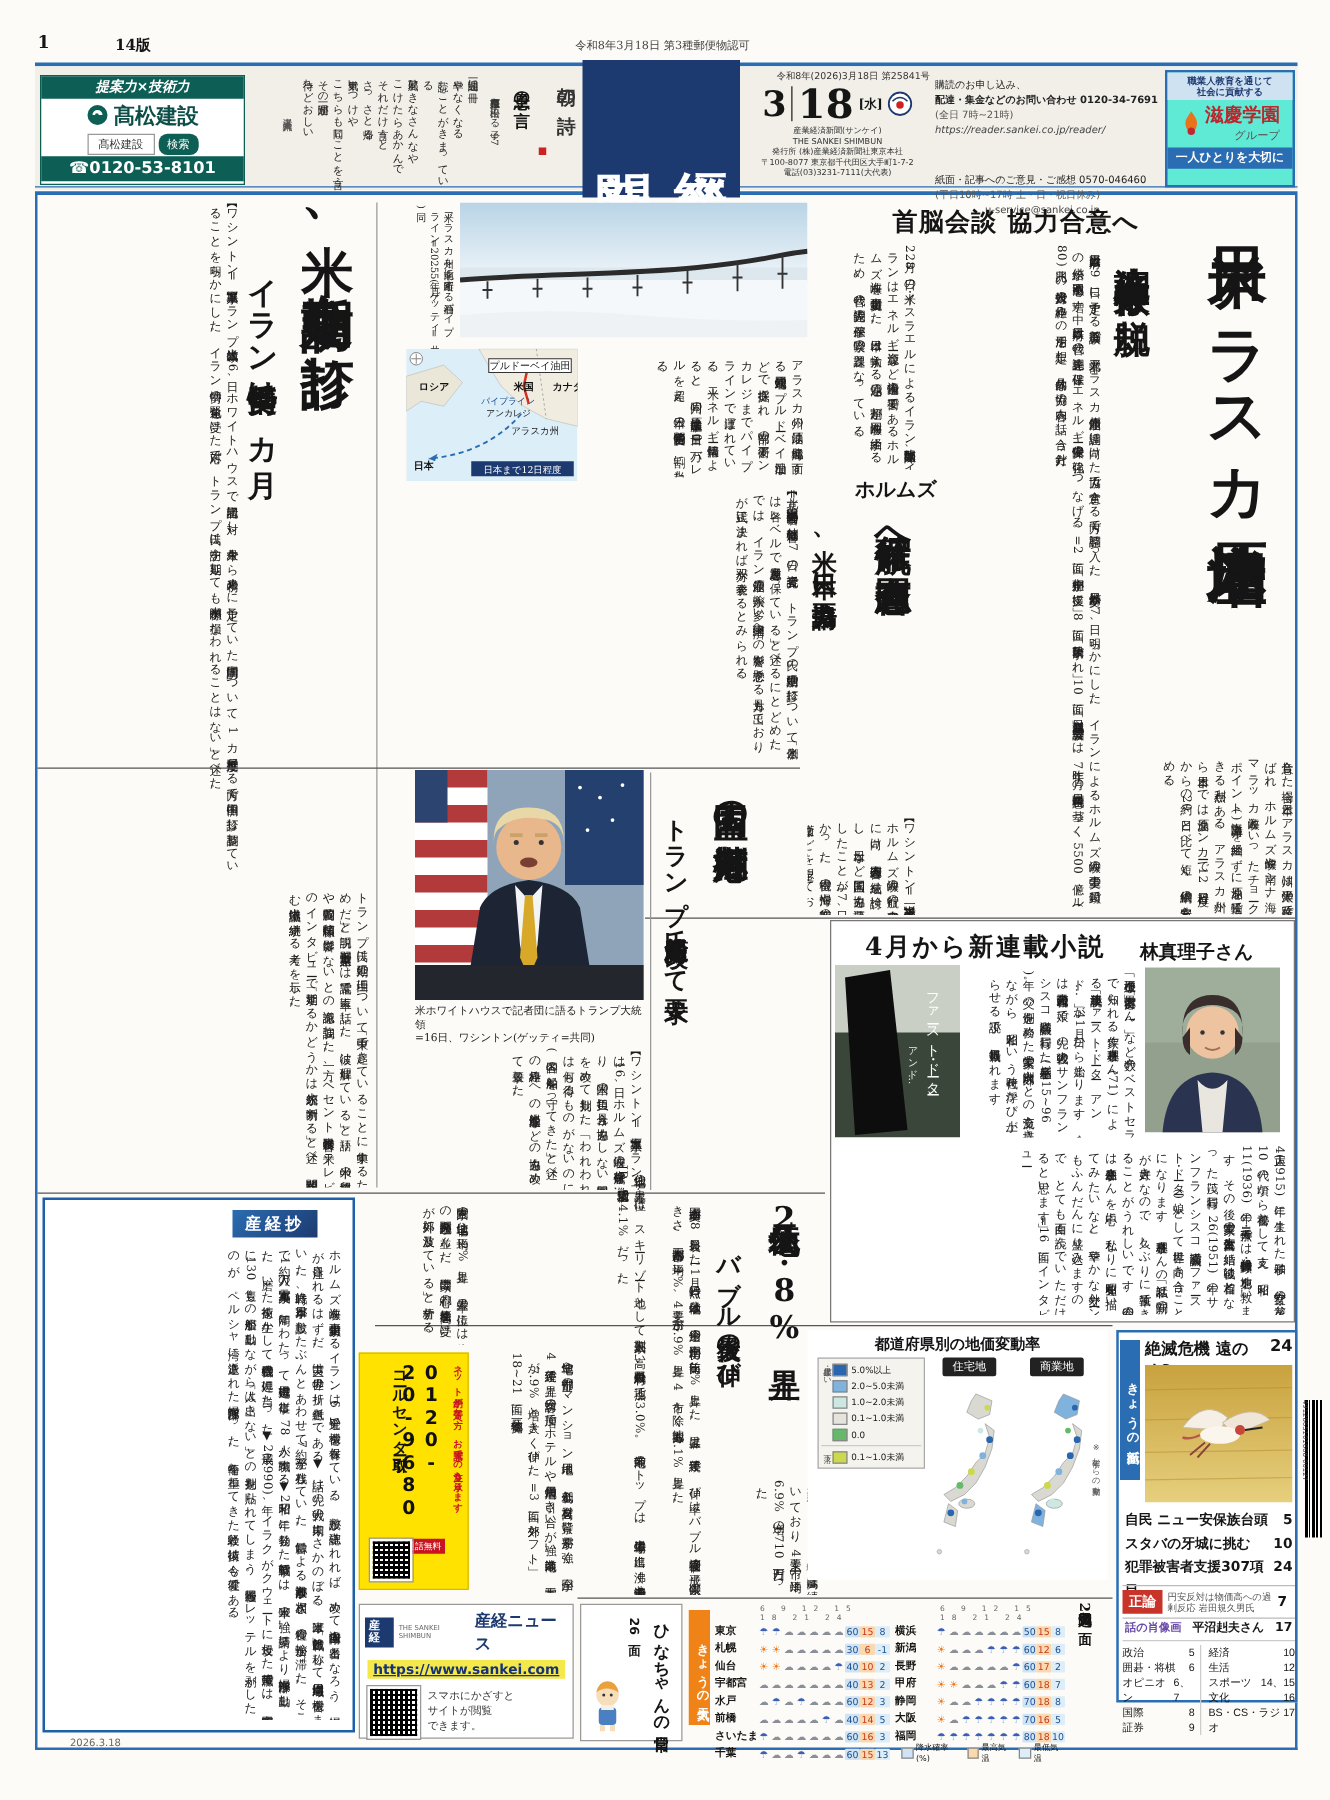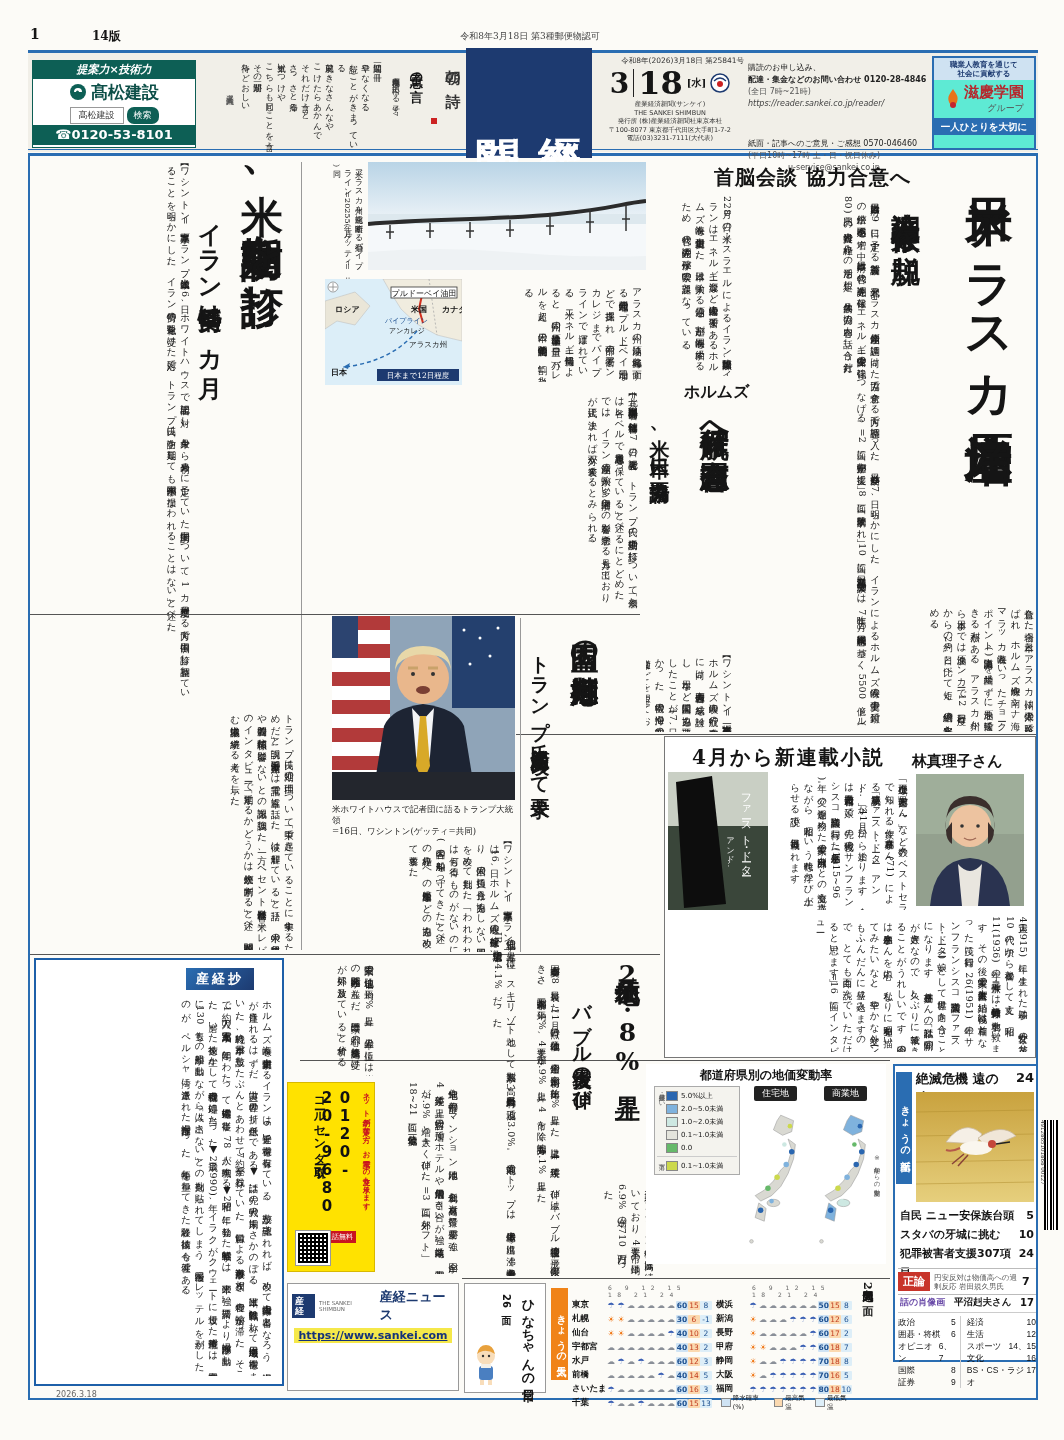--- a/index.html
+++ b/index.html
@@ -19,21 +19,21 @@
   .cap{font-size:8.5px;line-height:11px;color:#222;}
   
   .wrow{display:flex;align-items:center;height:14px;}
   .wcity{width:34px;font-size:8.5px;font-weight:bold;font-family:"DejaVu Sans",sans-serif;white-space:nowrap;overflow:hidden;}
   .wicons{flex:1;display:flex;}
   .wic{width:10px;font-size:8px;text-align:center;}
   .wic.sun{color:#f07818;}
   .wic.cloud{color:#8a8f98;}
   .wic.rain{color:#3a5fb4;}
   .wnum{width:12px;font-size:7.5px;text-align:center;font-family:"DejaVu Sans",sans-serif;border-radius:1px;}
-  .wnum.rain{background:#cfe3f4;color:#1c4f8f;font-weight:bold;}
+  .wnum.rain{background:#cfe3f4;color:#1c4f8f;}
   .wnum.high{background:#fbd9b0;color:#c23c1e;}
   .wnum.low{background:#ddeef8;color:#1c4f8f;}
   .thdr{font-size:6px;color:#666;letter-spacing:5.5px;padding-left:36px;font-family:"DejaVu Sans",sans-serif;}
   
   .lrow{display:flex;align-items:center;height:13px;font-size:7px;font-family:"DejaVu Sans",sans-serif;}
   .chip{width:10px;height:8px;display:inline-block;margin-right:3px;border:.5px solid #888;}
   .wleg{display:flex;align-items:center;font-size:6.5px;font-family:"DejaVu Sans",sans-serif;height:13px;}
   .wleg .chip{width:8px;height:7px;margin:0 2px 0 5px;}
   
   .idxrow{display:flex;justify-content:space-between;font-size:8.5px;line-height:12px;font-family:Liberation Sans, sans-serif;}
@@ -119,21 +119,21 @@
       <div>産業経済新聞(サンケイ)</div>
       <div>THE SANKEI SHIMBUN</div>
       <div>発行所 (株)産業経済新聞社東京本社</div>
       <div>〒100-8077 東京都千代田区大手町1-7-2</div>
       <div>電話(03)3231-7111(大代表)</div>
     </div>
   </div>
 
   <div class="abs sans" style="left:748px;top:62px;width:180px;height:86px;font-size:8px;line-height:12px;color:#222;">
     <div>購読のお申し込み、</div>
-    <div style="font-weight:bold;">配達・集金などのお問い合わせ 0120-28-4846</div>
+    <div style="font-weight:bold;">配達・集金などのお問い合わせ 0120-34-7691</div>
     <div style="color:#555;">(全日 7時~21時)</div>
     <div style="font-style:italic;color:#444;">https://reader.sankei.co.jp/reader/</div>
     <div style="font-weight:normal;margin-top:28px;">紙面・記事へのご意見・ご感想 0570-046460</div>
     <div style="color:#555;">(平日10時~17時 土・日・祝日休み)</div>
     <div style="color:#444;margin-left:40px;">u-service@sankei.co.jp</div>
   </div>
 
   <div class="abs sans" style="left:932px;top:56px;width:104px;height:94px;background:#5eead4;border:2px solid #2a6db2;">
     <div style="background:#cfe2f2;color:#1d3a70;font-size:7.5px;font-weight:bold;text-align:center;padding:2px 0;line-height:9px;">
       <div>職業人教育を通じて</div>
@@ -498,20 +498,26 @@
     <div class="qr" style="position:absolute;left:8px;bottom:6px;width:30px;height:30px;"></div>
   </div>
 
   <div class="abs" style="left:287px;top:1283px;width:172px;height:108px;border:1px solid #999;background:#fff;">
     <div style="display:flex;align-items:center;gap:4px;padding:4px 4px 0 4px;">
       <span class="sans" style="background:#1d3a70;color:#fff;font-size:9px;font-weight:bold;padding:2px 3px;line-height:10px;">産経</span>
       <span class="sans" style="font-size:5.5px;color:#666;">THE SANKEI SHIMBUN</span>
       <span class="sans hl" style="font-size:13px;color:#1d3a70;">産経ニュース</span>
     </div>
     <div class="sans" style="margin:4px 6px;background:#f5e84a;font-weight:bold;font-size:11px;text-align:center;padding:1px 0;color:#14327a;text-decoration:underline;">https://www.sankei.com</div>
+    <div style="display:flex;gap:6px;padding:2px 6px;">
+      <div class="qr" style="width:38px;height:38px;"></div>
+      <div class="sans pre" style="font-size:8.5px;line-height:12px;color:#333;padding-top:2px;">スマホにかざすと
+サイトが閲覧
+できます。</div>
+    </div>
   </div>
 
   <div class="abs" style="left:464px;top:1283px;width:82px;height:110px;border:1px solid #999;background:#fff;">
     <div class="vt hl" style="position:absolute;right:8px;top:6px;height:98px;font-size:13px;">ひなちゃんの日常</div>
     <div class="vt sans" style="position:absolute;right:32px;top:10px;height:60px;font-size:10px;font-weight:bold;">26面</div>
     <svg style="position:absolute;left:6px;bottom:6px;" width="30" height="44" viewBox="0 0 30 44">
       <circle cx="15" cy="14" r="9" fill="#f8ddba"></circle>
       <path d="M6,12 Q8,3 15,3 Q22,3 24,12 Q18,8 12,9 Q8,10 6,12 Z" fill="#e8a13c"></path>
       <circle cx="12" cy="14" r="1.2" fill="#333"></circle>
         <circle cx="18" cy="14" r="1.2" fill="#333"></circle>

